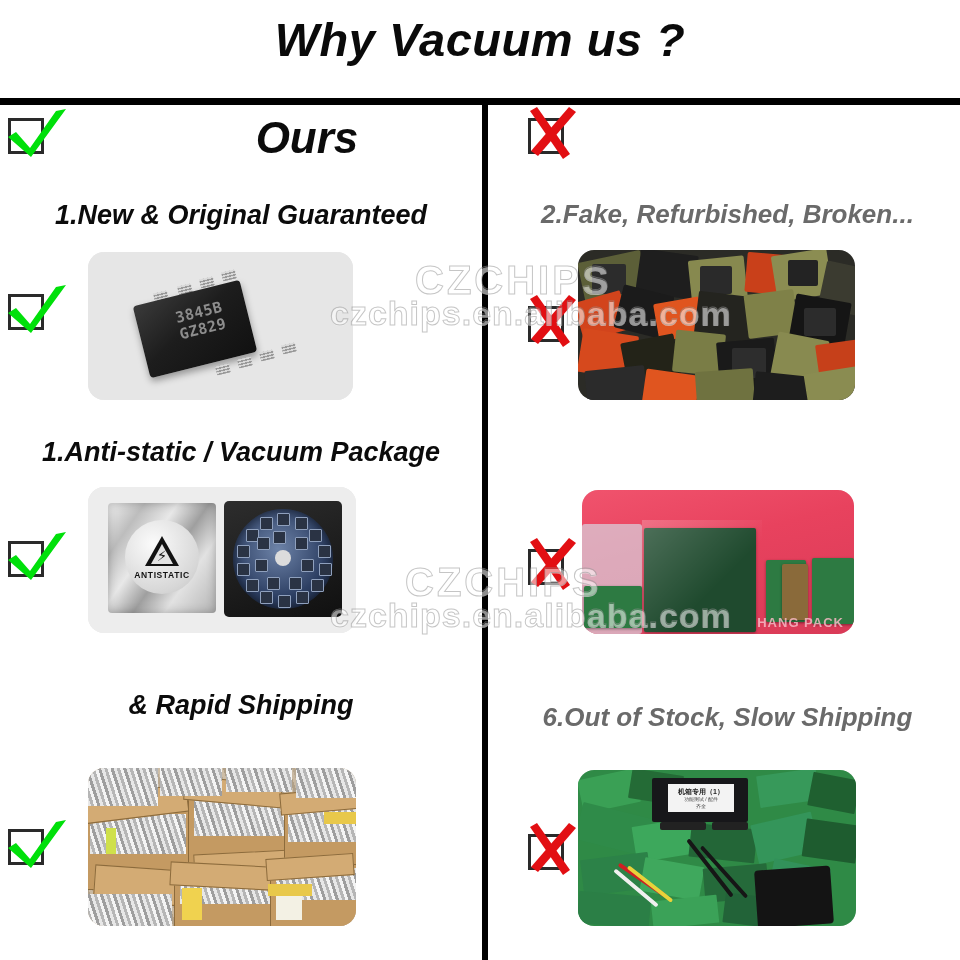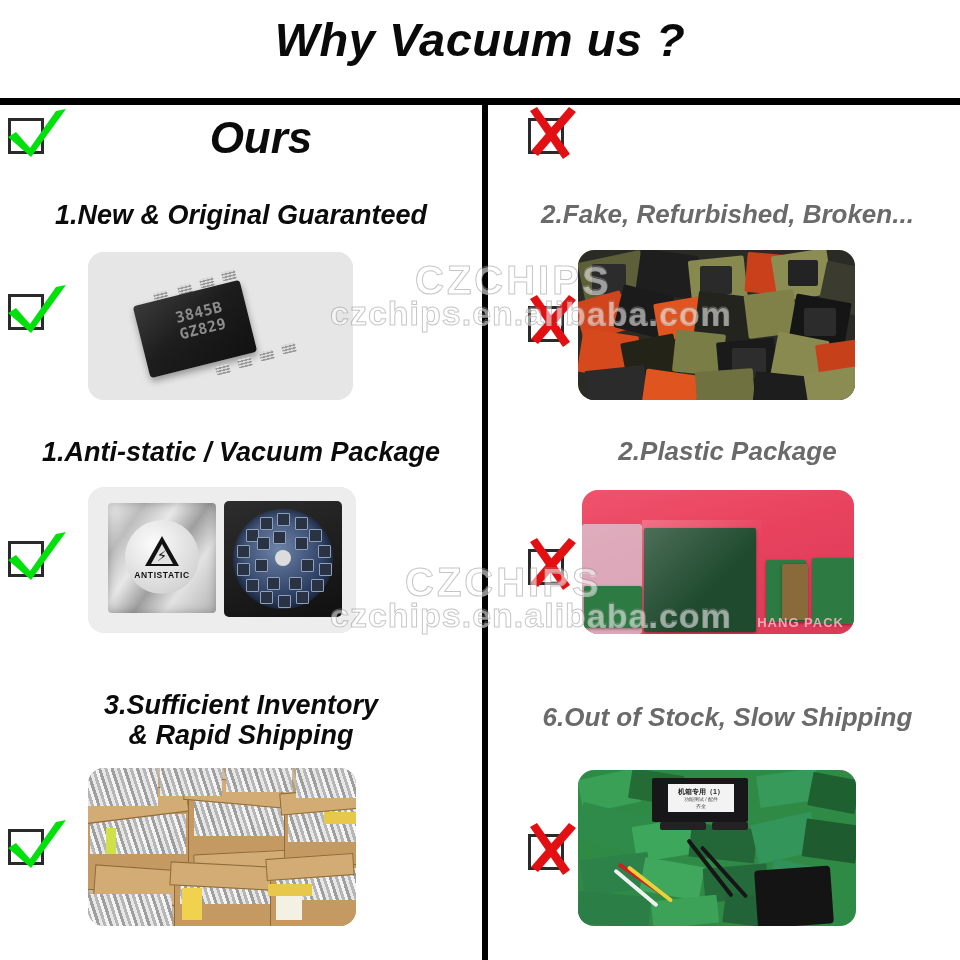--- a/index.html
+++ b/index.html
@@ -19,21 +19,21 @@
     font-size:47px;font-weight:bold;font-style:italic;
     letter-spacing:.5px;color:#0a0a0a;
     font-family:"Liberation Sans","DejaVu Sans",sans-serif;
   }
 
   
   .hrule{position:absolute;left:0;top:98px;width:960px;height:7px;background:#000;}
   .vrule{position:absolute;left:482px;top:103px;width:6px;height:857px;background:#000;}
 
   
-  .col-head{position:absolute;top:107px;height:62px;}
+  .col-head{position:absolute;top:107px;height:62px;padding-left:46px;}
   .col-head .htxt{
     font-size:44px;font-weight:bold;font-style:italic;line-height:62px;
   }
   #head-ours{left:0;width:482px;}
   #head-ours .htxt{color:#0b0b0b;display:block;text-align:center;padding-left:40px;}
   #head-other{left:488px;width:472px;}
   #head-other .htxt{color:#5f5f5f;display:block;text-align:center;padding-left:50px;}
 
   
   .markbox{position:absolute;width:42px;height:46px;}
@@ -239,21 +239,20 @@
       <div class="sc" style="left:118px;top:120px;width:58px;height:36px;background:#6f7240;transform:rotate(-4deg);"></div>
       <div class="sc" style="left:176px;top:124px;width:56px;height:34px;background:#1d1d1d;transform:rotate(6deg);"></div>
       <div class="sc" style="left:228px;top:120px;width:56px;height:36px;background:#8a8c51;transform:rotate(-9deg);"></div>
     </div>
   </div>
 
   <div class="wm wm-brand" style="left:415px;top:258px;">CZCHIPS</div>
   <div class="wm wm-url" style="left:330px;top:294px;">czchips.en.alibaba.com</div>
 
   <div class="rowtxt ours" style="left:0;top:437px;width:482px;text-align:center;font-size:27px;">1.Anti-static / Vacuum Package</div>
-  <div class="rowtxt other" style="left:495px;top:437px;width:465px;text-align:center;font-size:26px;">2.Plastic Package</div>
 
   <div class="markbox" style="left:8px;top:535px;">
     <div class="bx"></div>
     <svg viewBox="0 0 66 62">
       <path d="M4 33 L12 28 L26 44 L52 7 L62 5 L27 53 Z" fill="#00e00a"></path>
     </svg>
   </div>
 
   <div class="photo" style="left:88px;top:487px;width:268px;height:146px;">
     <div class="inner as-bg">
@@ -312,21 +311,20 @@
       <div class="pcb lite" style="left:230px;top:68px;width:42px;height:66px;"></div>
       <div style="position:absolute;left:60px;top:30px;width:120px;height:114px;background:linear-gradient(135deg,rgba(255,255,255,.22),rgba(255,255,255,0) 60%);"></div>
       <div class="pk-txt">HANG PACK</div>
     </div>
   </div>
 
   <div class="wm wm-brand" style="left:405px;top:560px;">CZCHIPS</div>
   <div class="wm wm-url" style="left:330px;top:596px;">czchips.en.alibaba.com</div>
 
   <div class="rowtxt ours" style="left:0;top:690px;width:482px;text-align:center;font-size:27px;">
-    <div>3.Sufficient Inventory</div>
     <div>&amp; Rapid Shipping</div>
   </div>
   <div class="rowtxt other" style="left:495px;top:703px;width:465px;text-align:center;font-size:26px;">6.Out of Stock, Slow Shipping</div>
 
   <div class="markbox" style="left:8px;top:823px;">
     <div class="bx"></div>
     <svg viewBox="0 0 66 62">
       <path d="M4 33 L12 28 L26 44 L52 7 L62 5 L27 53 Z" fill="#00e00a"></path>
     </svg>
   </div>

